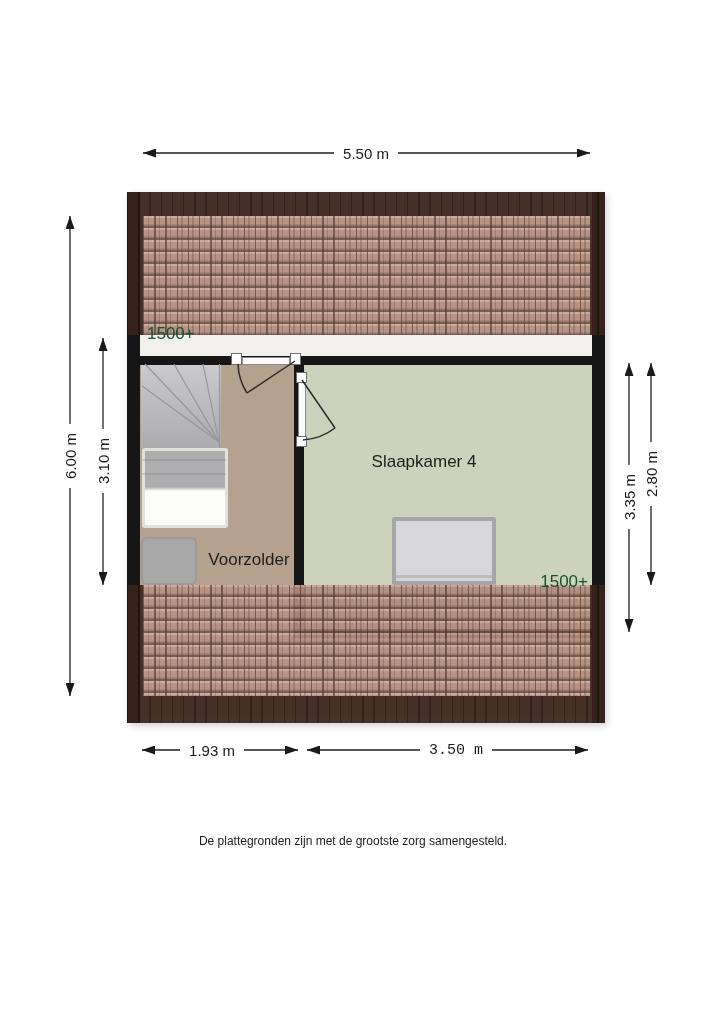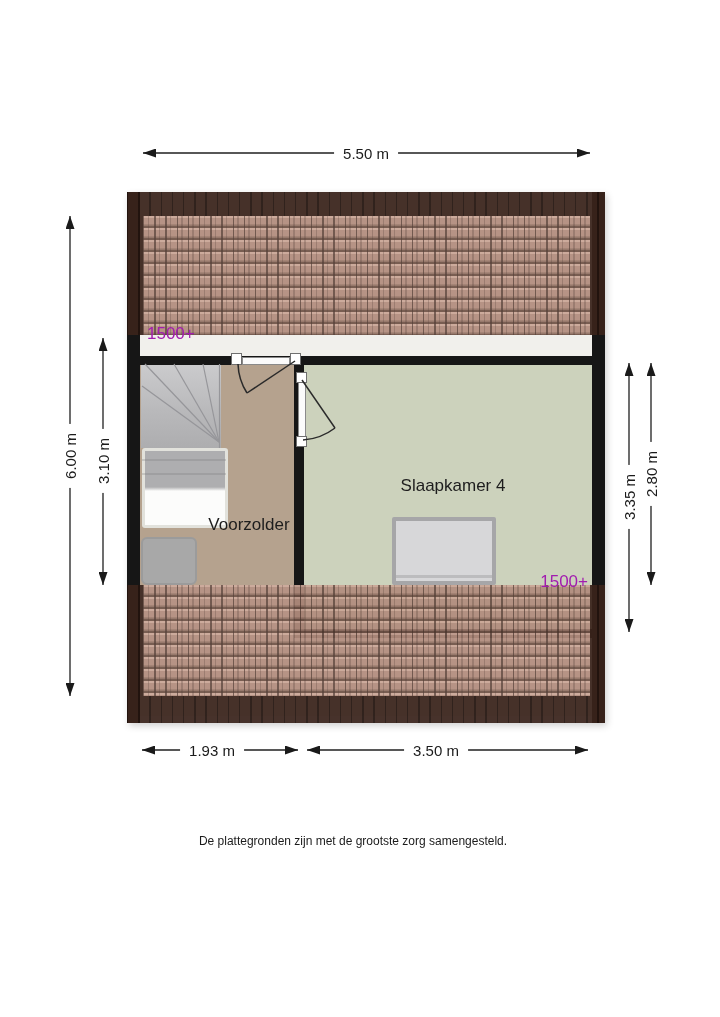--- a/index.html
+++ b/index.html
@@ -59,21 +59,21 @@
           repeating-linear-gradient(90deg, rgba(74,52,44,0.70) 0 1.4px, rgba(0,0,0,0) 1.4px 4.6px,
                                     rgba(74,52,44,0.28) 4.6px 6px, rgba(0,0,0,0) 6px 11.2px),
           repeating-linear-gradient(180deg, rgba(222,186,170,0.55) 0 1.6px, rgba(0,0,0,0) 1.6px 7.6px,
                                     rgba(70,46,36,0.30) 9.2px 10.4px, rgba(70,46,36,0.62) 10.4px 12px),
           #b28d7e;}
   .rf-top{left:16px;top:24px;width:447px;height:119px;}
   .rf-bottom{left:16px;top:0;width:447px;height:111px;}
 
   
   .room-label{position:absolute;transform:translate(-50%,-50%);font-size:17px;color:#1d1d1d;white-space:nowrap;}
-  .h-marker{position:absolute;font-size:17px;color:#a21caf;white-space:nowrap;}
+  .h-marker{position:absolute;font-size:17px;color:#14532d;white-space:nowrap;}
   .dim-label{position:absolute;transform:translate(-50%,-50%);background:#ffffff;padding:0 9px;
              font-size:15px;color:#1b1b1b;white-space:nowrap;}
   .dim-label.vert{transform:translate(-50%,-50%) rotate(-90deg);}
   .footer{position:absolute;left:0;top:830px;width:706px;text-align:center;
           font-size:12px;line-height:23px;color:#1b1b1b;}
 
   svg.overlay{position:absolute;left:0;top:0;width:720px;height:1017px;}
 </style>
 </head>
 <body>
@@ -139,31 +139,31 @@
       <line x1="143" y1="153" x2="590" y2="153" marker-start="url(#ah)" marker-end="url(#ah)"></line>
       <line x1="70" y1="216" x2="70" y2="696" marker-start="url(#ah)" marker-end="url(#ah)"></line>
       <line x1="103" y1="338" x2="103" y2="585" marker-start="url(#ah)" marker-end="url(#ah)"></line>
       <line x1="629" y1="363" x2="629" y2="632" marker-start="url(#ah)" marker-end="url(#ah)"></line>
       <line x1="651" y1="363" x2="651" y2="585" marker-start="url(#ah)" marker-end="url(#ah)"></line>
       <line x1="142" y1="750" x2="298" y2="750" marker-start="url(#ah)" marker-end="url(#ah)"></line>
       <line x1="307" y1="750" x2="588" y2="750" marker-start="url(#ah)" marker-end="url(#ah)"></line>
     </g>
   </svg>
 
-  <div class="room-label" style="left:453px;top:462px;margin-top:24px;">Slaapkamer 4</div>
-  <div class="room-label" style="left:249px;top:525px;text-align:right;">Voorzolder</div>
+  <div class="room-label" style="left:424px;top:462px;">Slaapkamer 4</div>
+  <div class="room-label" style="left:249px;top:560px;text-align:right;">Voorzolder</div>
 
   <div class="h-marker" style="left:147px;top:324px;">1500+</div>
   <div class="h-marker" style="left:588px;top:572px;transform:translateX(-100%);">1500+</div>
 
   <div class="dim-label" style="left:366px;top:153px;text-align:center;">5.50 m</div>
   <div class="dim-label vert" style="left:70px;top:456px;">6.00 m</div>
   <div class="dim-label vert" style="left:103px;top:461px;">3.10 m</div>
   <div class="dim-label vert" style="left:629px;top:497px;">3.35 m</div>
   <div class="dim-label vert" style="left:651px;top:474px;">2.80 m</div>
   <div class="dim-label" style="left:212px;top:750px;">1.93 m</div>
-  <div class="dim-label" style="left:436px;top:750px;">3.50 m</div>
+  <div class="dim-label" style="left:456px;top:750px;font-family:Liberation Mono, monospace;">3.50 m</div>
 
   <div class="footer">
     <div>De plattegronden zijn met de grootste zorg samengesteld.</div>
   </div>
 
 </div>
 
 </body></html>

